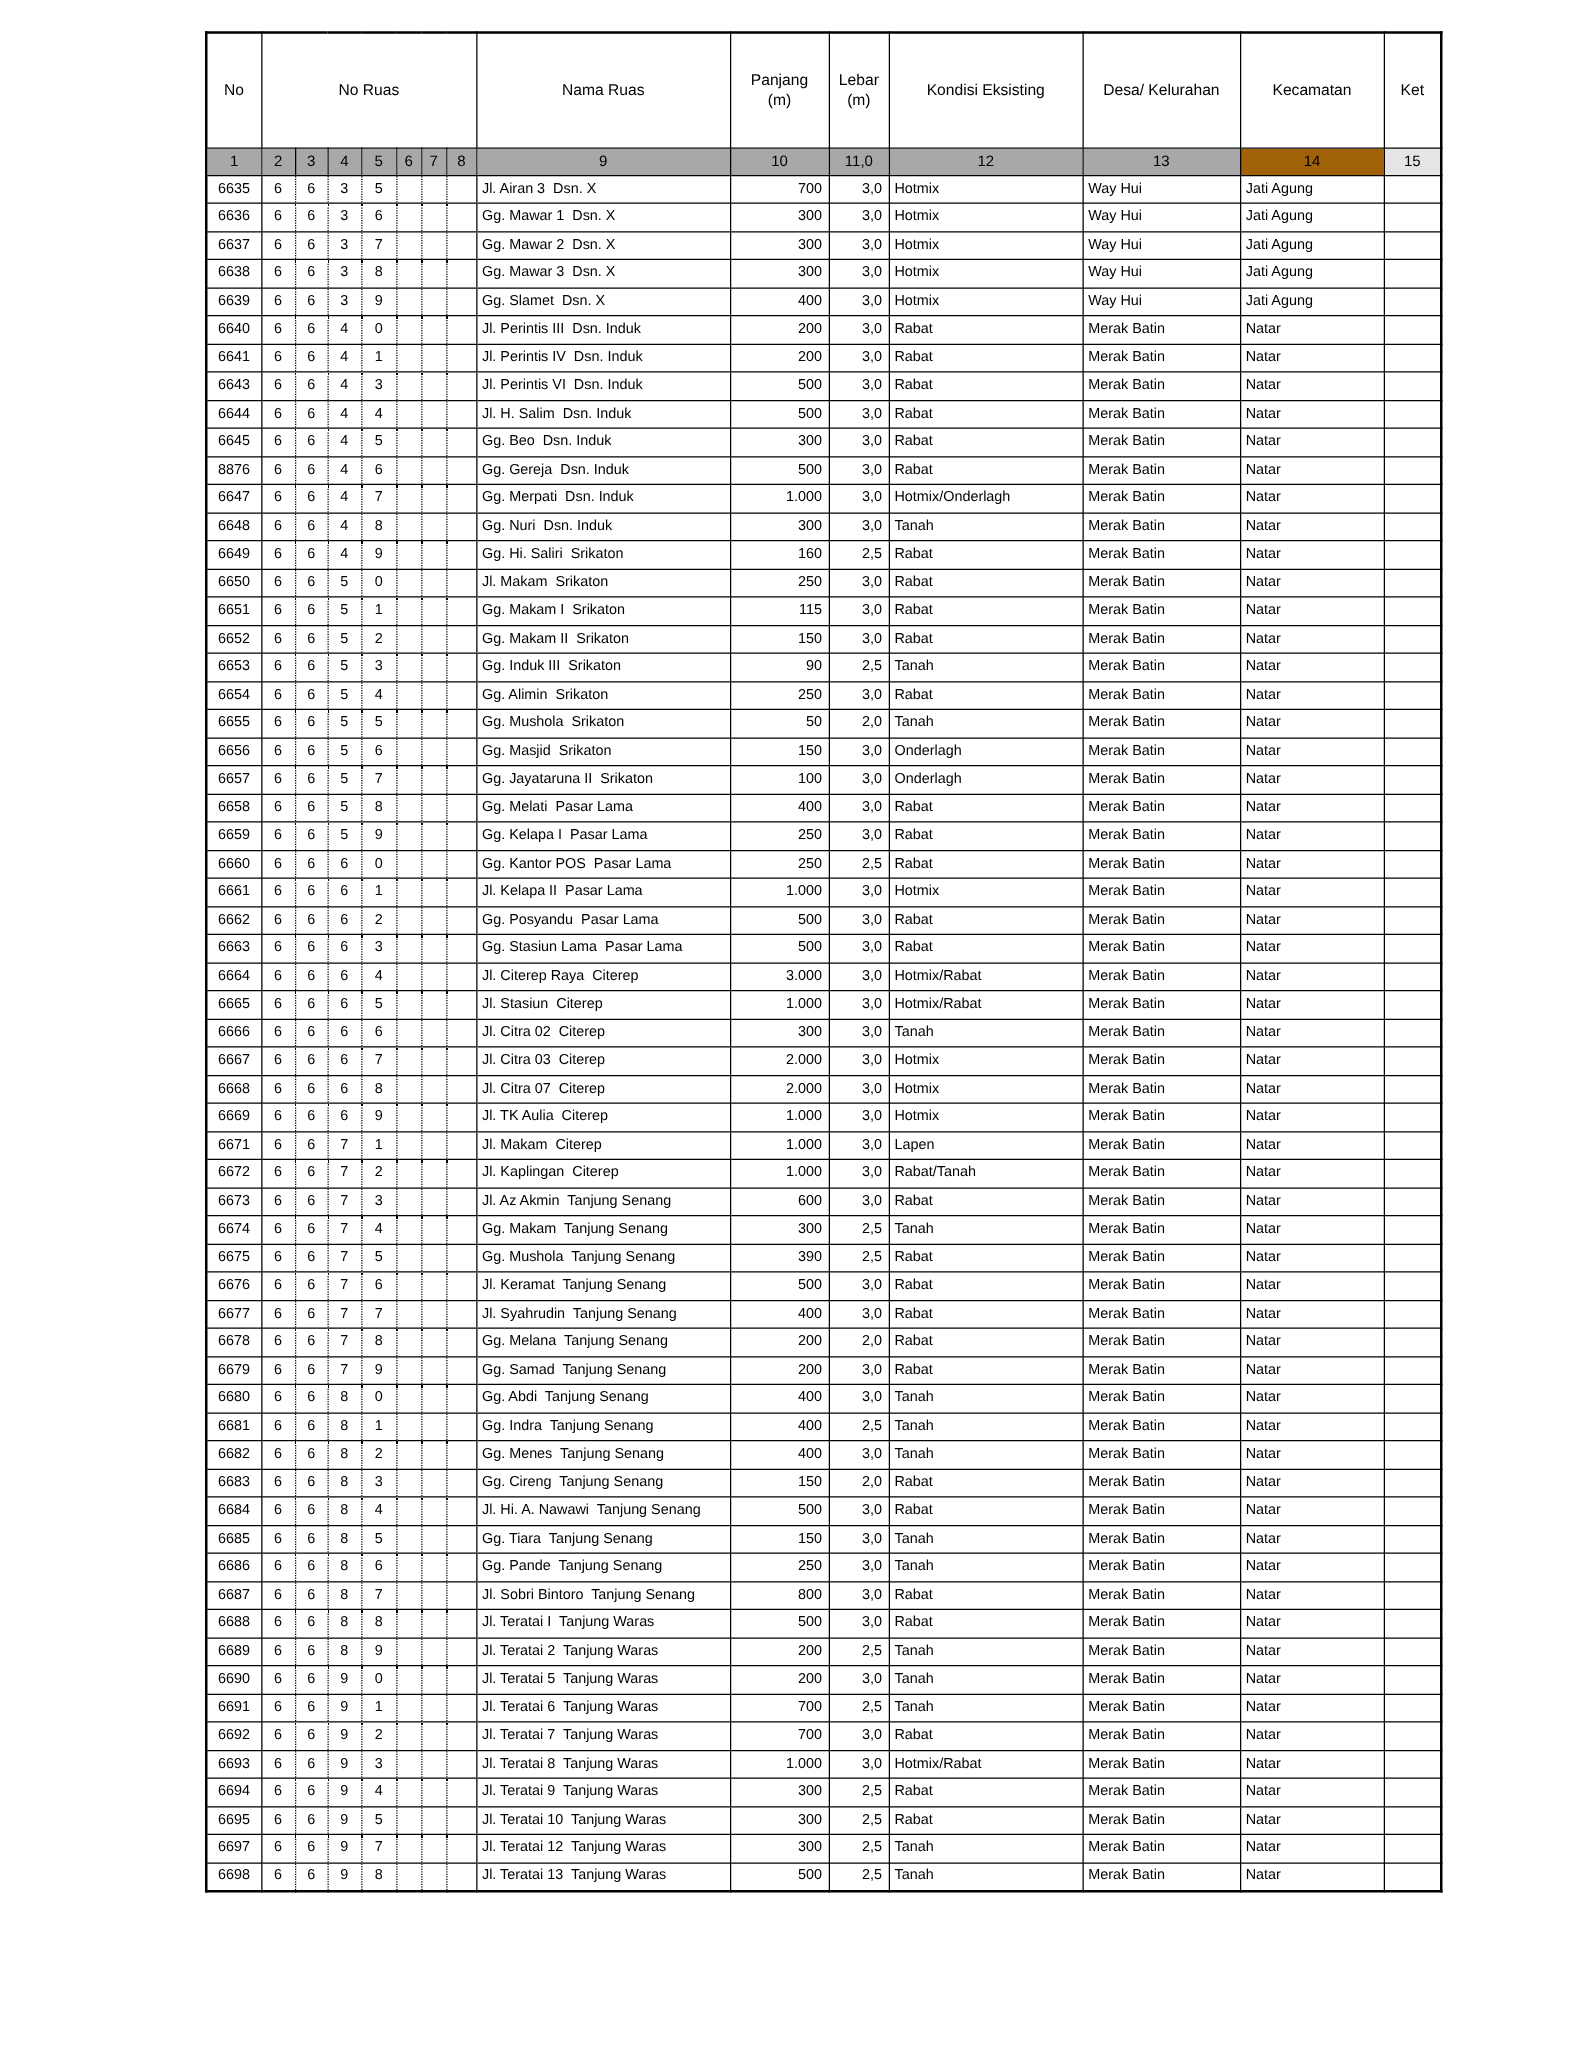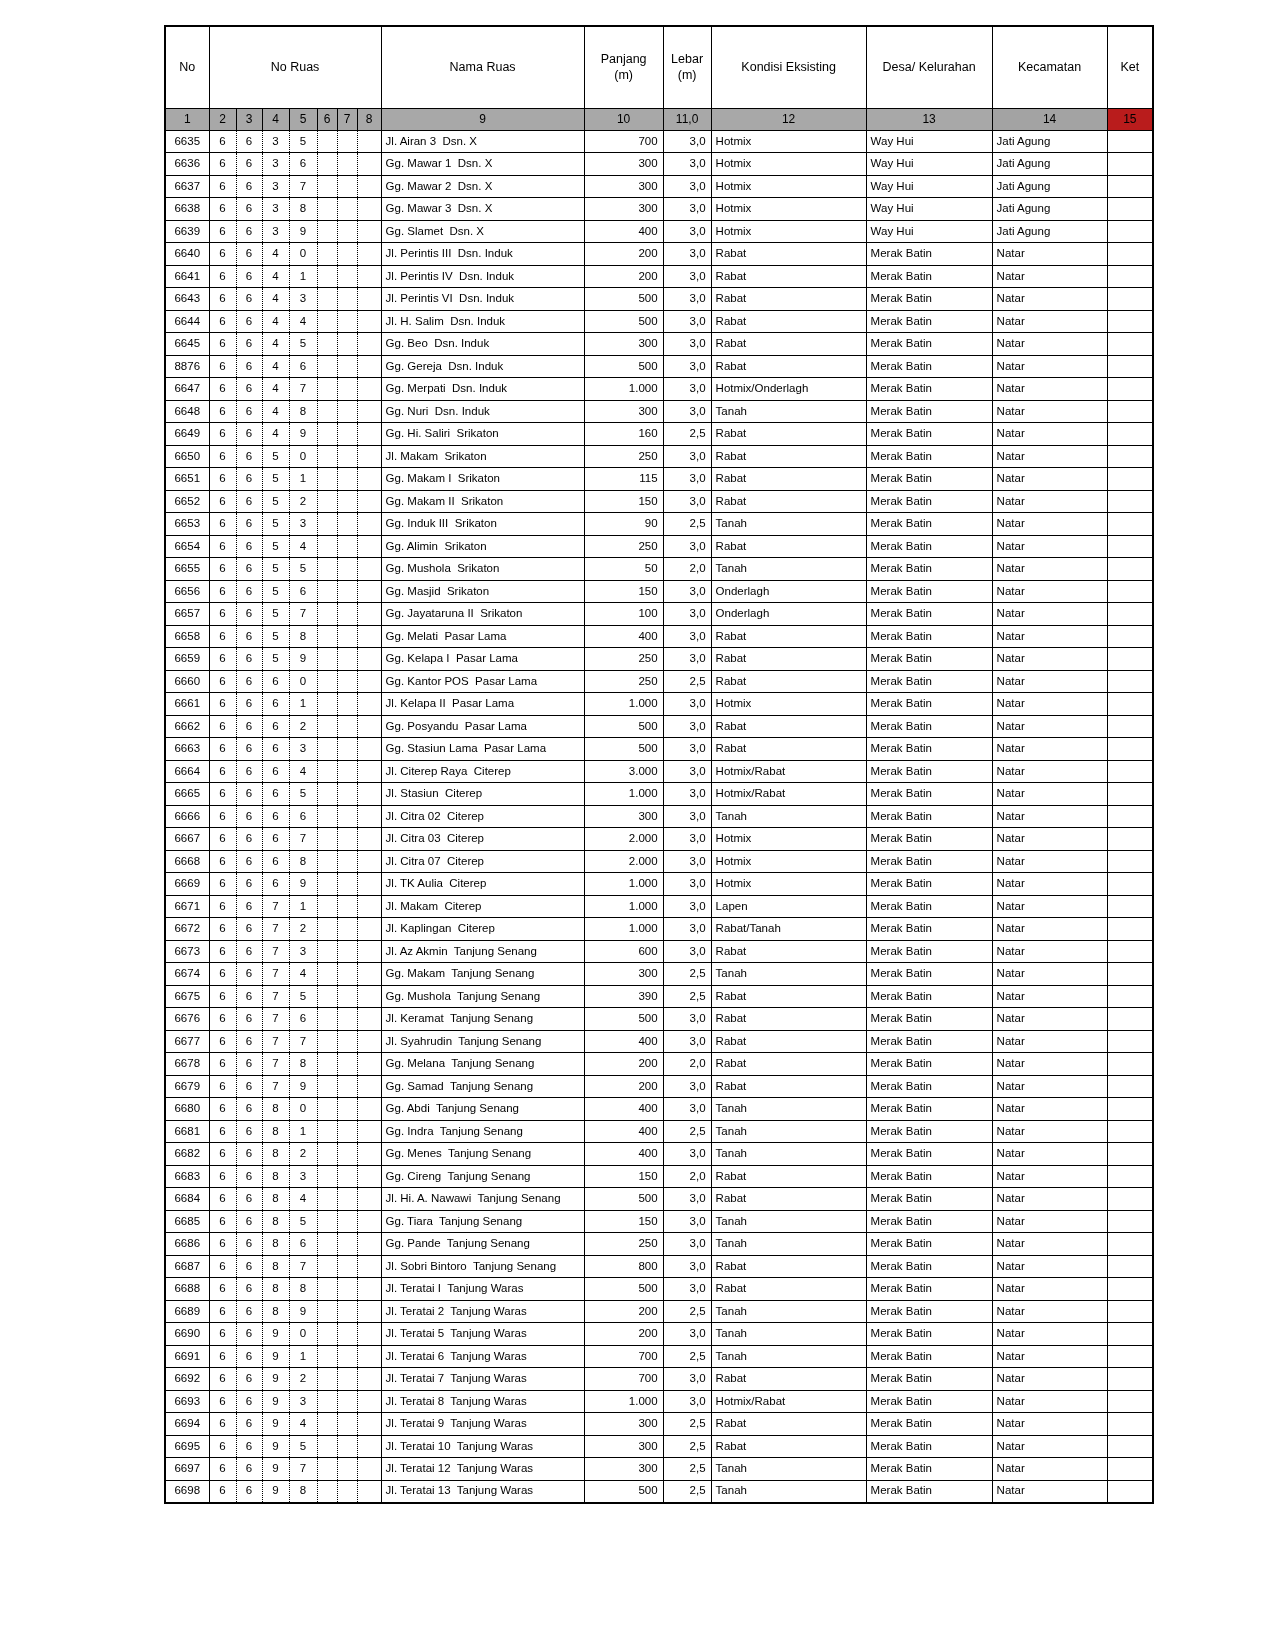--- a/index.html
+++ b/index.html
@@ -18,21 +18,21 @@
     border-collapse: collapse;
     table-layout: fixed;
     border: 2.5px solid #000;
   }
   th, td {
     border: 1.5px solid #000;
     padding: 0;
     overflow: hidden;
     color: #000;
   }
-  thead tr.hmain { height: 82px; }
+  thead tr.hmain { height: 92px; }
   thead th {
     font-weight: 400;
     font-size: 12.5px;
     text-align: center;
     vertical-align: middle;
     line-height: 1.3;
     background: #fff;
   }
   th.pre { white-space: pre-line; }
 
@@ -96,22 +96,22 @@
         <td style="background: rgb(168, 168, 168);">4</td>
         <td style="background: rgb(168, 168, 168);">5</td>
         <td style="background: rgb(168, 168, 168);">6</td>
         <td style="background: rgb(168, 168, 168);">7</td>
         <td style="background: rgb(168, 168, 168);">8</td>
         <td style="background: rgb(168, 168, 168);">9</td>
         <td style="background: rgb(168, 168, 168);">10</td>
         <td style="background: rgb(168, 168, 168);">11,0</td>
         <td style="background: rgb(168, 168, 168);">12</td>
         <td style="background: rgb(168, 168, 168);">13</td>
-        <td style="background: #a3a3a3;">14</td>
-        <td style="background: #b91c1c;">15</td>
+        <td style="background: #a16207;">14</td>
+        <td style="background: #e5e5e5;">15</td>
       </tr>
     </thead>
     <tbody>
         <tr>
     <td class="c-no">6635</td>
     <td class="c-sub">6</td>
     <td class="c-sub">6</td>
     <td class="c-sub">3</td>
     <td class="c-sub">5</td>
     <td class="c-sub"></td>

